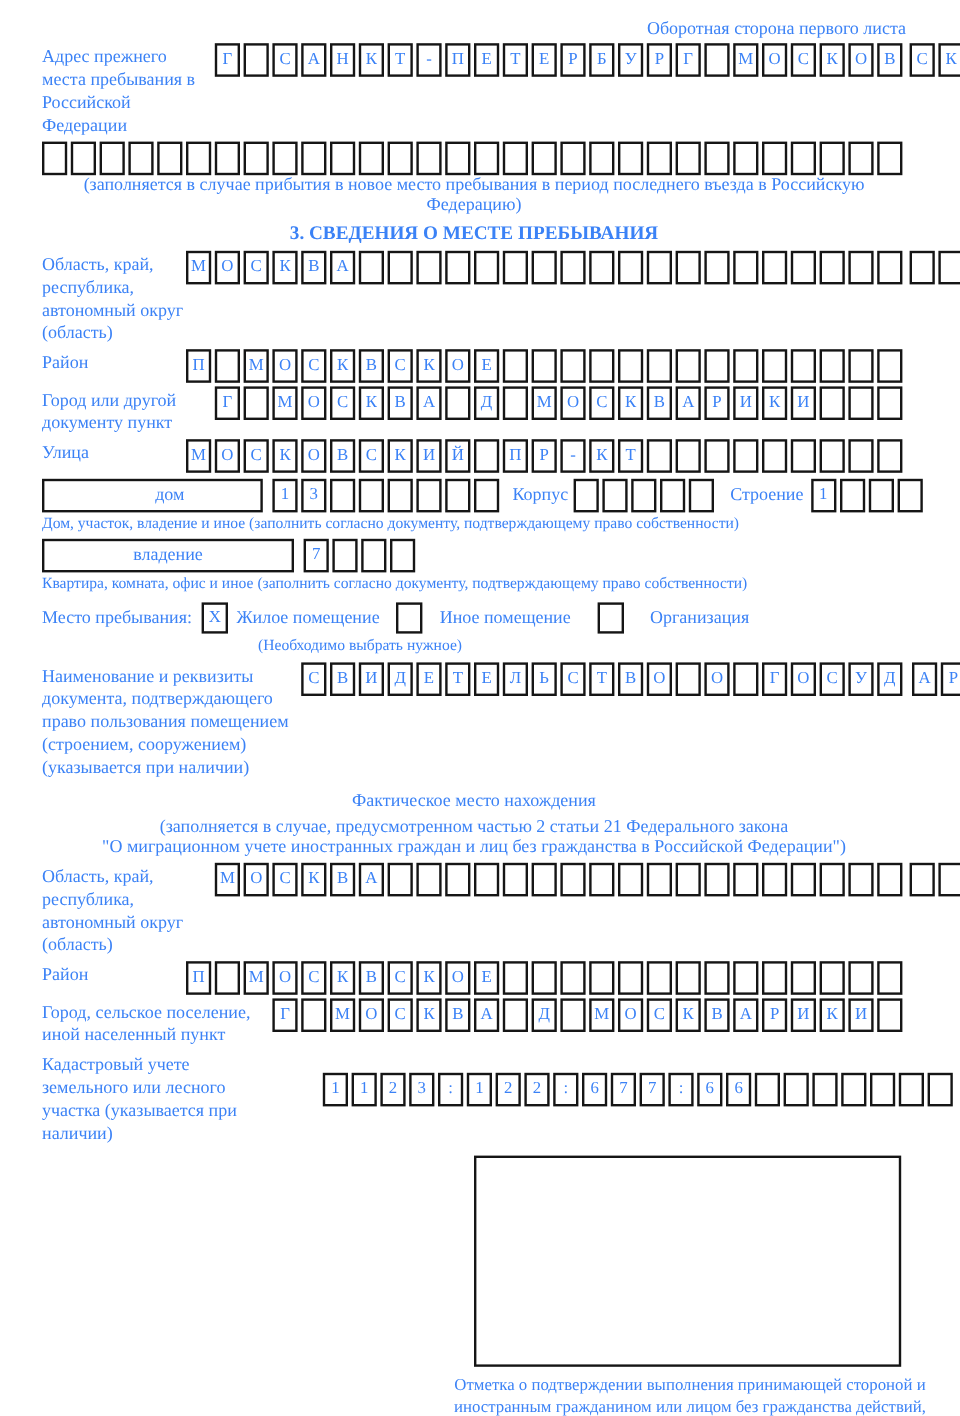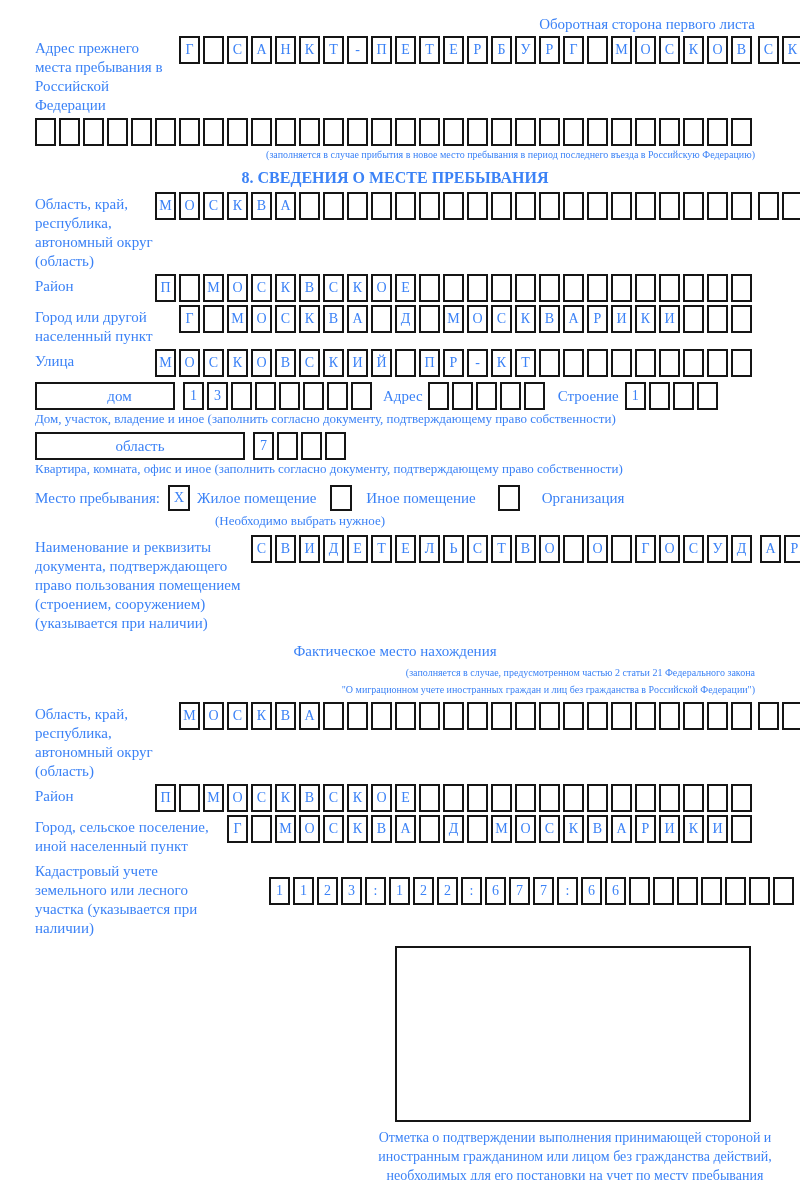--- a/index.html
+++ b/index.html
@@ -19,21 +19,21 @@
     margin-right:3px;text-align:center;line-height:24px;font-size:14px;
     vertical-align:top;background:#fff;
   }
   .wbox{
     box-sizing:border-box;border:2px solid #151515;height:28px;
     display:inline-flex;align-items:center;justify-content:center;
     font-size:15px;background:#fff;flex:0 0 auto;
   }
   .inline-lab{font-size:15px;line-height:28px;flex:0 0 auto;}
   .caption{font-size:13px;line-height:17px;}
-  .caption-center{font-size:10px;text-align:right;width:720px;line-height:17px;}
+  .caption-center{font-size:15px;text-align:center;width:720px;line-height:17px;}
   .sec-title{font-weight:bold;font-size:16px;text-align:center;width:720px;}
   .sub-title{font-weight:normal;font-size:15px;text-align:center;width:720px;}
   .chk{
     display:inline-block;width:18px;height:22px;border:2px solid #151515;
     text-align:center;line-height:22px;font-size:14px;vertical-align:middle;
     background:#fff;
   }
   .stamp-box{
     box-sizing:border-box;border:2px solid #151515;width:356px;height:176px;
     margin-left:360px;background:#fff;
@@ -54,57 +54,57 @@
     <div class="lbl" style="flex-basis:144px;">Адрес прежнего места пребывания в Российской Федерации</div>
     <div class="rowstack">
       <div class="cells"><span class="cell">Г</span><span class="cell"></span><span class="cell">С</span><span class="cell">А</span><span class="cell">Н</span><span class="cell">К</span><span class="cell">Т</span><span class="cell">-</span><span class="cell">П</span><span class="cell">Е</span><span class="cell">Т</span><span class="cell">Е</span><span class="cell">Р</span><span class="cell">Б</span><span class="cell">У</span><span class="cell">Р</span><span class="cell">Г</span><span class="cell"></span><span class="cell">М</span><span class="cell">О</span><span class="cell">С</span><span class="cell">К</span><span class="cell">О</span><span class="cell">В</span></div>
       <div class="cells"><span class="cell">С</span><span class="cell">К</span><span class="cell">И</span><span class="cell">Й</span><span class="cell"></span><span class="cell">П</span><span class="cell">Р</span><span class="cell">-</span><span class="cell">К</span><span class="cell">Т</span><span class="cell"></span><span class="cell">С</span><span class="cell">Т</span><span class="cell">Р</span><span class="cell"></span><span class="cell">1</span><span class="cell">3</span><span class="cell"></span><span class="cell">К</span><span class="cell">В</span><span class="cell"></span><span class="cell">7</span><span class="cell"></span><span class="cell"></span></div>
       <div class="cells"><span class="cell"></span><span class="cell"></span><span class="cell"></span><span class="cell"></span><span class="cell"></span><span class="cell"></span><span class="cell"></span><span class="cell"></span><span class="cell"></span><span class="cell"></span><span class="cell"></span><span class="cell"></span><span class="cell"></span><span class="cell"></span><span class="cell"></span><span class="cell"></span><span class="cell"></span><span class="cell"></span><span class="cell"></span><span class="cell"></span><span class="cell"></span><span class="cell"></span><span class="cell"></span><span class="cell"></span></div>
     </div>
   </div>
   <div class="cells" style="margin-top:3px;"><span class="cell"></span><span class="cell"></span><span class="cell"></span><span class="cell"></span><span class="cell"></span><span class="cell"></span><span class="cell"></span><span class="cell"></span><span class="cell"></span><span class="cell"></span><span class="cell"></span><span class="cell"></span><span class="cell"></span><span class="cell"></span><span class="cell"></span><span class="cell"></span><span class="cell"></span><span class="cell"></span><span class="cell"></span><span class="cell"></span><span class="cell"></span><span class="cell"></span><span class="cell"></span><span class="cell"></span><span class="cell"></span><span class="cell"></span><span class="cell"></span><span class="cell"></span><span class="cell"></span><span class="cell"></span></div>
   <div class="caption-center">(заполняется в случае прибытия в новое место пребывания в период последнего въезда в Российскую Федерацию)</div>
 
-  <div class="sec-title" style="margin-top:6px;">8. СВЕДЕНИЯ О МЕСТЕ ПРЕБЫВАНИЯ</div>
+  <div class="sec-title" style="margin-top:6px;">3. СВЕДЕНИЯ О МЕСТЕ ПРЕБЫВАНИЯ</div>
 
   <div class="frow" style="margin-top:5px;">
     <div class="lbl" style="flex-basis:120px;">Область, край, республика, автономный округ (область)</div>
     <div class="rowstack">
       <div class="cells"><span class="cell">М</span><span class="cell">О</span><span class="cell">С</span><span class="cell">К</span><span class="cell">В</span><span class="cell">А</span><span class="cell"></span><span class="cell"></span><span class="cell"></span><span class="cell"></span><span class="cell"></span><span class="cell"></span><span class="cell"></span><span class="cell"></span><span class="cell"></span><span class="cell"></span><span class="cell"></span><span class="cell"></span><span class="cell"></span><span class="cell"></span><span class="cell"></span><span class="cell"></span><span class="cell"></span><span class="cell"></span><span class="cell"></span></div>
       <div class="cells"><span class="cell"></span><span class="cell"></span><span class="cell"></span><span class="cell"></span><span class="cell"></span><span class="cell"></span><span class="cell"></span><span class="cell"></span><span class="cell"></span><span class="cell"></span><span class="cell"></span><span class="cell"></span><span class="cell"></span><span class="cell"></span><span class="cell"></span><span class="cell"></span><span class="cell"></span><span class="cell"></span><span class="cell"></span><span class="cell"></span><span class="cell"></span><span class="cell"></span><span class="cell"></span><span class="cell"></span><span class="cell"></span></div>
     </div>
   </div>
 
   <div class="frow">
     <div class="lbl" style="flex-basis:120px;">Район</div>
     <div class="cells"><span class="cell">П</span><span class="cell"></span><span class="cell">М</span><span class="cell">О</span><span class="cell">С</span><span class="cell">К</span><span class="cell">В</span><span class="cell">С</span><span class="cell">К</span><span class="cell">О</span><span class="cell">Е</span><span class="cell"></span><span class="cell"></span><span class="cell"></span><span class="cell"></span><span class="cell"></span><span class="cell"></span><span class="cell"></span><span class="cell"></span><span class="cell"></span><span class="cell"></span><span class="cell"></span><span class="cell"></span><span class="cell"></span><span class="cell"></span></div>
   </div>
 
   <div class="frow">
-    <div class="lbl" style="flex-basis:144px;">Город или другой населенный пункт</div>
+    <div class="lbl" style="flex-basis:144px;">Город или другой документу пункт</div>
     <div class="cells"><span class="cell">Г</span><span class="cell"></span><span class="cell">М</span><span class="cell">О</span><span class="cell">С</span><span class="cell">К</span><span class="cell">В</span><span class="cell">А</span><span class="cell"></span><span class="cell">Д</span><span class="cell"></span><span class="cell">М</span><span class="cell">О</span><span class="cell">С</span><span class="cell">К</span><span class="cell">В</span><span class="cell">А</span><span class="cell">Р</span><span class="cell">И</span><span class="cell">К</span><span class="cell">И</span><span class="cell"></span><span class="cell"></span><span class="cell"></span></div>
   </div>
 
   <div class="frow">
     <div class="lbl" style="flex-basis:120px;">Улица</div>
     <div class="cells"><span class="cell">М</span><span class="cell">О</span><span class="cell">С</span><span class="cell">К</span><span class="cell">О</span><span class="cell">В</span><span class="cell">С</span><span class="cell">К</span><span class="cell">И</span><span class="cell">Й</span><span class="cell"></span><span class="cell">П</span><span class="cell">Р</span><span class="cell">-</span><span class="cell">К</span><span class="cell">Т</span><span class="cell"></span><span class="cell"></span><span class="cell"></span><span class="cell"></span><span class="cell"></span><span class="cell"></span><span class="cell"></span><span class="cell"></span><span class="cell"></span></div>
   </div>
 
   <div class="frow" style="margin-top:5px;">
-    <div class="wbox" style="width:140px;padding-left:29px;">дом</div>
+    <div class="wbox" style="width:184px;padding-left:29px;">дом</div>
     <div class="cells" style="margin-left:8px;"><span class="cell">1</span><span class="cell">3</span><span class="cell"></span><span class="cell"></span><span class="cell"></span><span class="cell"></span><span class="cell"></span><span class="cell"></span></div>
-    <div class="inline-lab" style="margin-left:8px;">Адрес</div>
+    <div class="inline-lab" style="margin-left:8px;">Корпус</div>
     <div class="cells" style="margin-left:5px;"><span class="cell"></span><span class="cell"></span><span class="cell"></span><span class="cell"></span><span class="cell"></span></div>
     <div class="inline-lab" style="margin-left:10px;">Строение</div>
     <div class="cells" style="margin-left:6px;"><span class="cell">1</span><span class="cell"></span><span class="cell"></span><span class="cell"></span></div>
   </div>
   <div class="caption">Дом, участок, владение и иное (заполнить согласно документу, подтверждающему право собственности)</div>
 
   <div class="frow" style="margin-top:5px;">
-    <div class="wbox" style="width:210px;">область</div>
+    <div class="wbox" style="width:210px;">владение</div>
     <div class="cells" style="margin-left:8px;"><span class="cell">7</span><span class="cell"></span><span class="cell"></span><span class="cell"></span></div>
   </div>
   <div class="caption">Квартира, комната, офис и иное (заполнить согласно документу, подтверждающему право собственности)</div>
 
   <div class="frow" style="margin-top:7px;align-items:center;">
     <span class="inline-lab">Место пребывания:</span>
     <span class="chk" style="margin-left:8px;">X</span>
     <span class="inline-lab" style="margin-left:7px;">Жилое помещение</span>
     <span class="chk" style="margin-left:14px;"></span>
     <span class="inline-lab" style="margin-left:14px;">Иное помещение</span>

